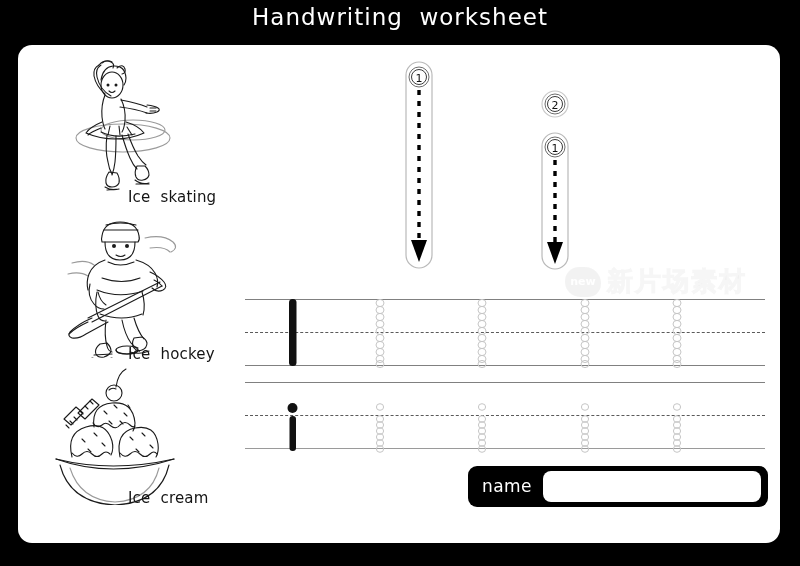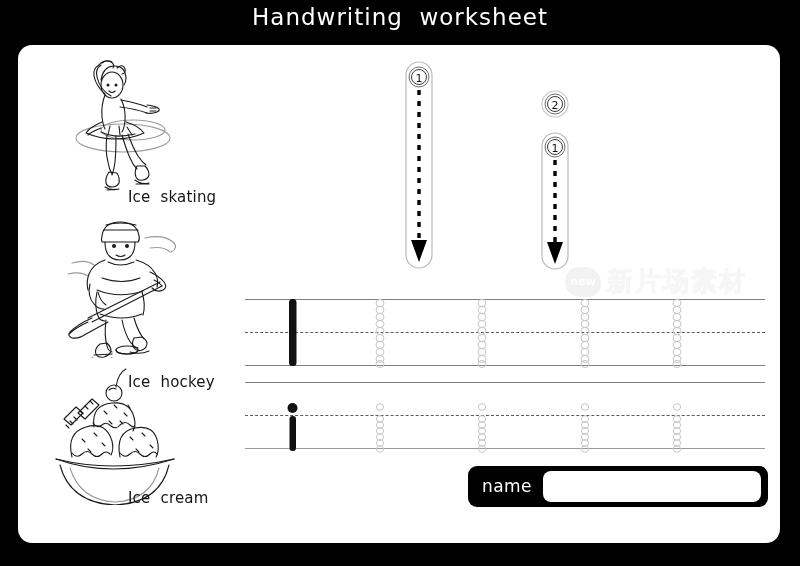--- a/index.html
+++ b/index.html
@@ -178,21 +178,21 @@
 
         <path d="M110 74 l-72 36"></path>
         <path d="M112 78 l-70 36"></path>
         <path d="M42 110 q-14 6 -22 14 q-3 4 2 6 q7 1 14 -4 l22 -12"></path>
         <path d="M38 114 q-13 6 -19 12"></path>
 
         <ellipse cx="77" cy="142" rx="11" ry="4"></ellipse>
         <path d="M66 142 q0 4 11 4 q11 0 11 -4"></path>
       </g>
     </svg>
-    <div class="illo-label" style="left:78px; top:137px;margin-top:28px;">Ice  hockey</div>
+    <div class="illo-label" style="left:78px; top:137px;">Ice  hockey</div>
   </div>
 
   <div class="illo-cell" style="left:52px; top:365px; width:190px; height:150px;text-align:center;">
     <svg class="art" width="190" height="140" viewBox="0 0 190 140">
       <g fill="none" stroke="#1a1a1a" stroke-width="1.1" stroke-linecap="round" stroke-linejoin="round">
 
         <path d="M64 22 q2 -14 10 -18"></path>
 
         <circle cx="62" cy="28" r="8"></circle>
         <path d="M57 25 q3 -3 7 -1"></path>

